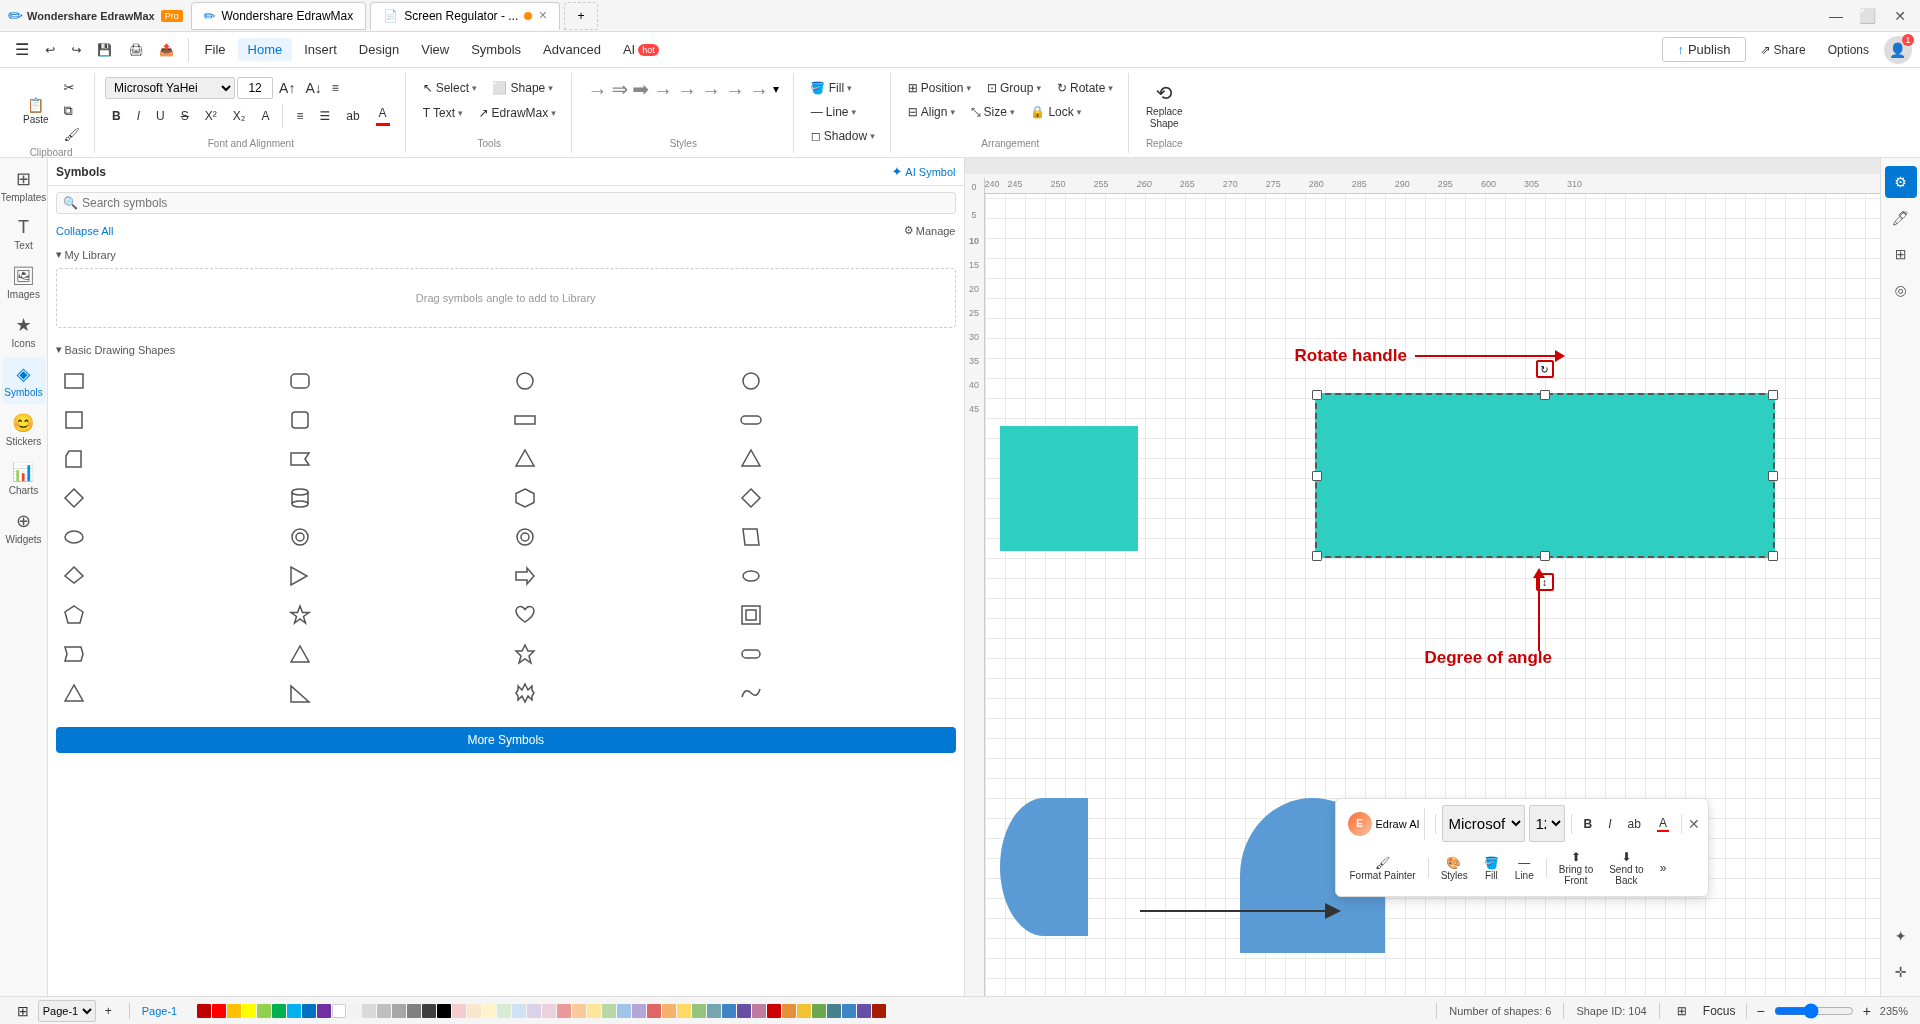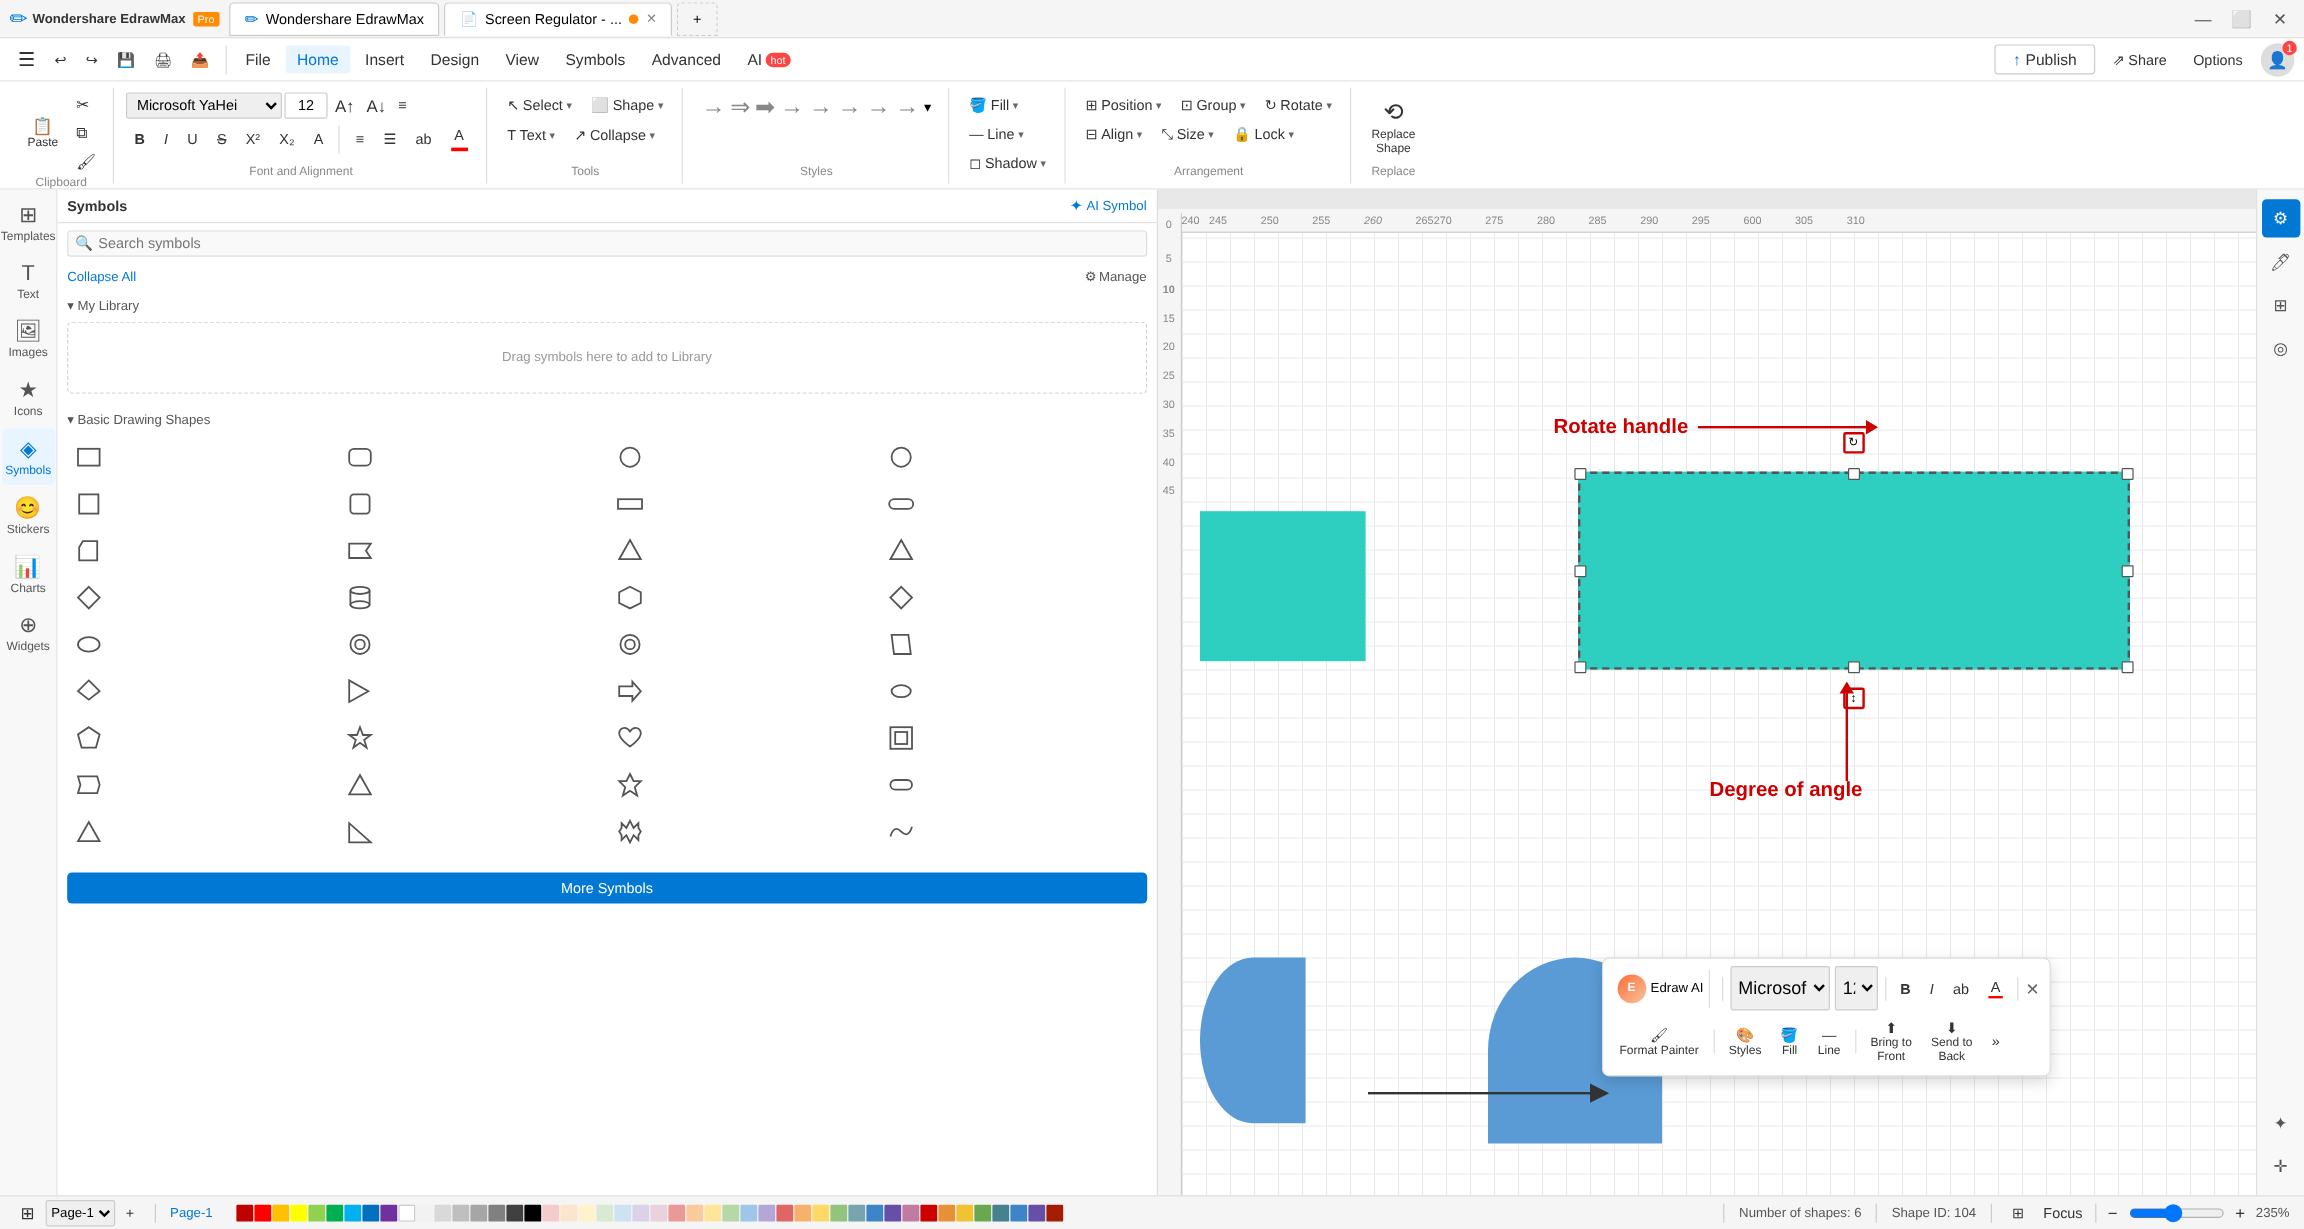--- a/index.html
+++ b/index.html
@@ -398,21 +398,21 @@
         </div>
       </div>
       <div class="toolbar-row">
         <div class="tb-btn">
           <span>T</span>
           <span>Text</span>
           <span class="arrow">▾</span>
         </div>
         <div class="tb-btn">
           <span>↗</span>
-          <span>Collapse</span>
+          <span>EdrawMax</span>
           <span class="arrow">▾</span>
         </div>
       </div>
     </div>
     <span class="section-label">Tools</span>
   </div>
 
   <div class="toolbar-section" style="min-width:220px;">
     <div style="display:flex; align-items:center; gap:4px; flex-wrap:wrap;">
       <span style="font-size:20px; color:#888;">→</span>
@@ -558,21 +558,21 @@
         <span>Manage</span>
       </div>
     </div>
 
     <div class="my-library-section">
       <div class="section-header">
         <span>▾</span>
         <span>My Library</span>
       </div>
       <div class="drop-zone">
-        <span>Drag symbols here to add to Library</span>
+        <span>Drag symbols angle to add to Library</span>
       </div>
     </div>
 
     <div class="shapes-section">
       <div class="section-header">
         <span>▾</span>
         <span>Basic Drawing Shapes</span>
       </div>
       <div class="shapes-grid">
 
@@ -779,21 +779,21 @@
   </div>
 
   <div id="canvas-area">
 
     <div id="ruler-top">
       <span style="margin-right:8px;">240</span>
       <span style="margin-right:28px;">245</span>
       <span style="margin-right:28px;">250</span>
       <span style="margin-right:28px;">255</span>
       <span style="margin-right:28px;font-style:italic;">260</span>
-      <span style="">265</span>
+      <span style="margin-right:28px;">265</span>
       <span style="margin-right:28px;">270</span>
       <span style="margin-right:28px;">275</span>
       <span style="margin-right:28px;">280</span>
       <span style="margin-right:28px;">285</span>
       <span style="margin-right:28px;">290</span>
       <span style="margin-right:28px;">295</span>
       <span style="margin-right:28px;">600</span>
       <span style="margin-right:28px;">305</span>
       <span style="margin-right:28px;">310</span>
     </div>

